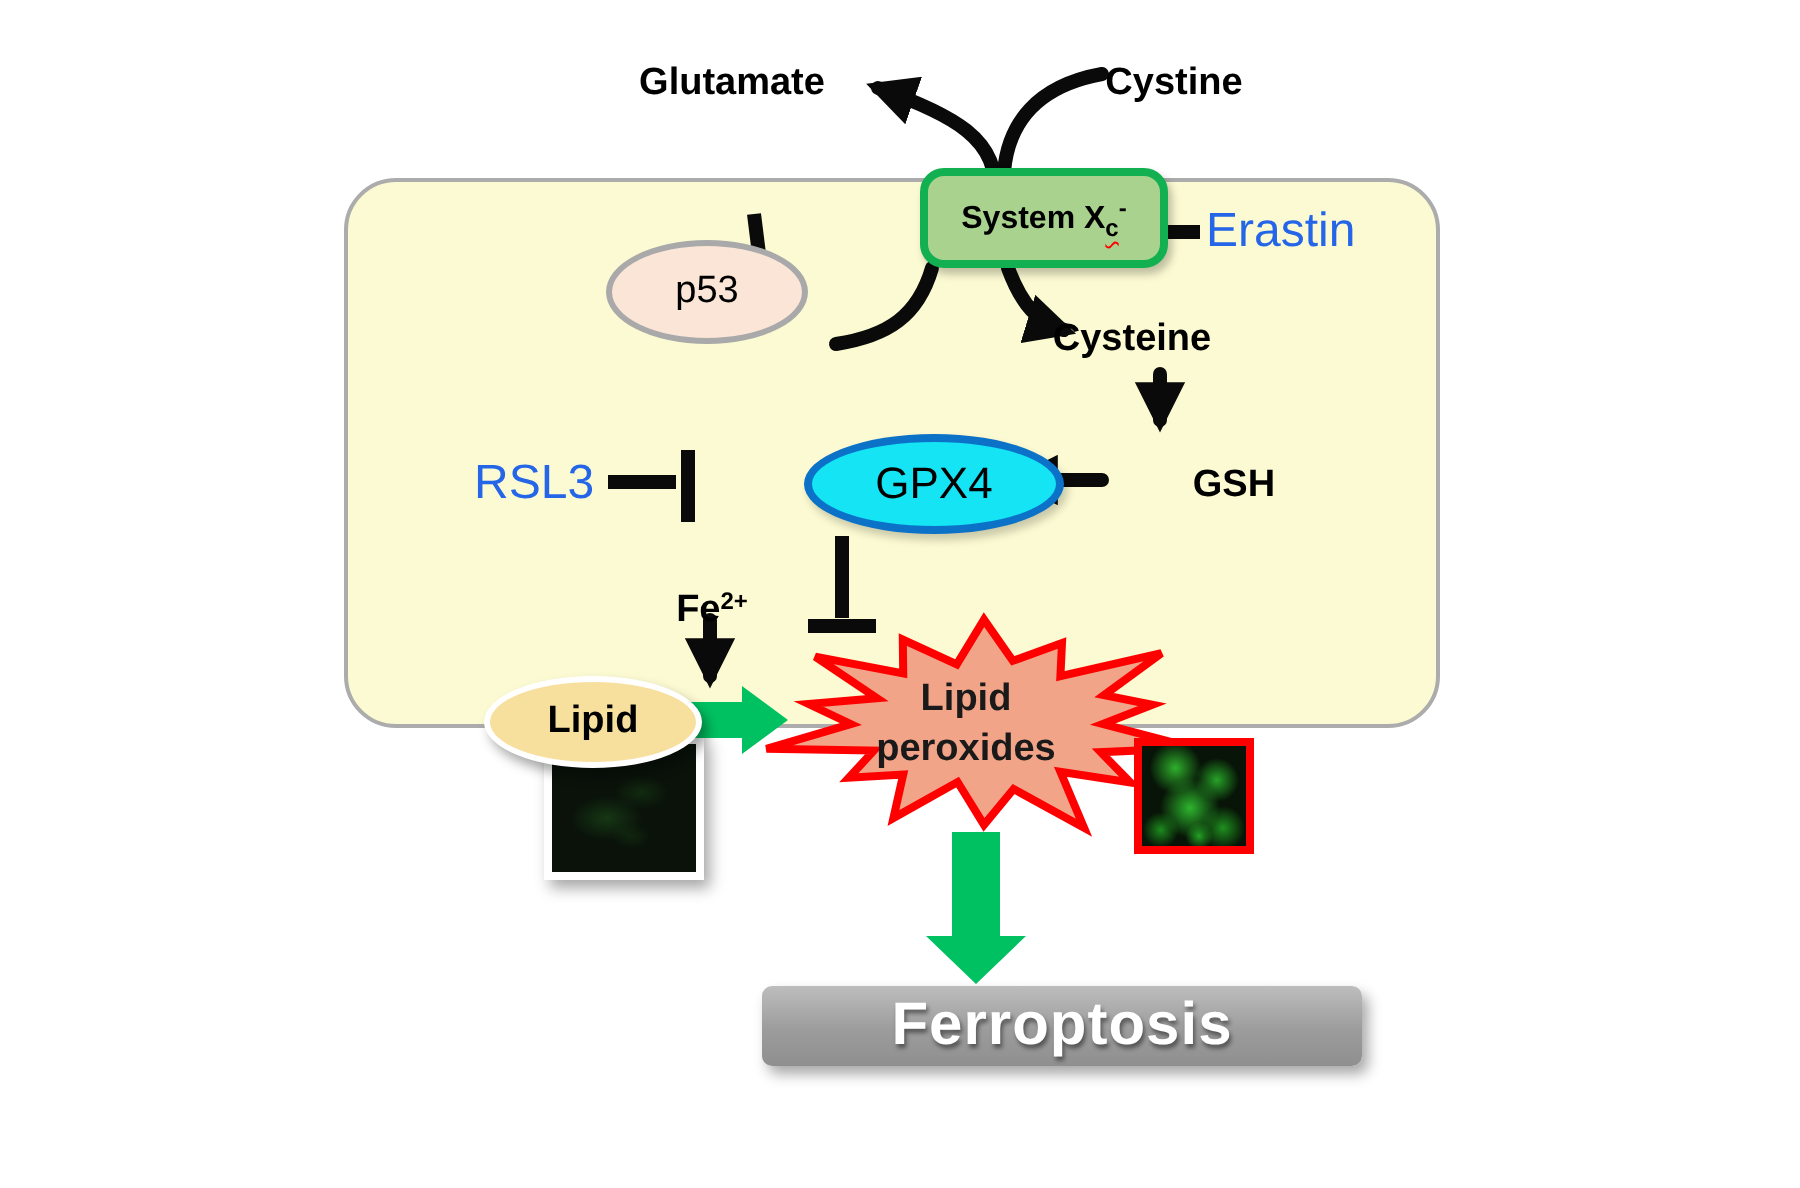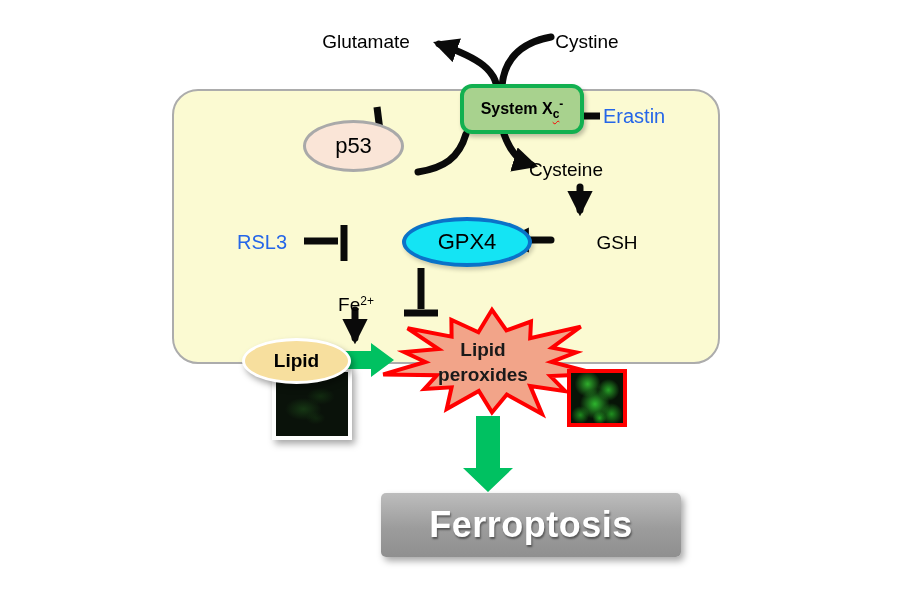--- a/index.html
+++ b/index.html
@@ -62,44 +62,44 @@
     border:4px solid var(--system-border,#12B050);
     border-radius:12px;box-shadow:2px 3px 4px rgba(0,0,0,0.25);
     font-weight:bold;font-size:16px;
   }
   .sub-c{font-size:12px;vertical-align:-4px;
     text-decoration:underline wavy red;text-decoration-thickness:1px;text-underline-offset:2px;}
   .sup-m{font-size:12px;vertical-align:6px;}
   .p53-ellipse{
     left:259px;top:120px;width:95px;height:46px;border-radius:50%;
     background:var(--p53-fill,#FAE5D7);border:3px solid var(--p53-border,#A9A9A9);
-    font-size:22px;
+    font-size:19px;
   }
   .gpx4-ellipse{
     left:358px;top:217px;width:122px;height:42px;border-radius:50%;
     background:var(--gpx4-fill,#14E4F4);border:4px solid var(--gpx4-border,#0B72C8);
     box-shadow:2px 3px 4px rgba(0,0,0,0.2);font-size:22px;
   }
   .lipid-ellipse{
     left:198px;top:338px;width:103px;height:40px;border-radius:50%;
     background:var(--lipid-fill,#F7DF9E);border:3px solid #ffffff;
     box-shadow:3px 4px 6px rgba(0,0,0,0.35);
     font-weight:bold;font-size:19px;
   }
   .ferroptosis-box{
-    left:337px;top:493px;width:300px;height:64px;border-radius:5px;
+    left:337px;top:493px;width:300px;height:40px;border-radius:5px;
     background:linear-gradient(#bdbdbd, var(--ferroptosis-fill,#9C9C9C) 55%, #8f8f8f);
     box-shadow:3px 4px 7px rgba(0,0,0,0.35);
-    color:var(--ferroptosis-text,#ffffff);font-weight:bold;font-size:36px;letter-spacing:0.5px;
+    color:var(--ferroptosis-text,#ffffff);font-weight:bold;font-size:30px;letter-spacing:0.5px;
     text-shadow:1px 2px 2px rgba(0,0,0,0.45);
   }
 
   
-  .lbl{z-index:6;font-size:19px;white-space:nowrap;transform:translate(-50%,-50%);}
-  .lbl-blue{z-index:6;font-size:20px;white-space:nowrap;color:var(--inhibitor-blue,#2566E8);transform:translate(0,-50%);}
+  .lbl{z-index:6;font-size:19px;white-space:nowrap;transform:translate(-50%,-50%);font-weight:bold;}
+  .lbl-blue{z-index:6;font-size:24px;white-space:nowrap;color:var(--inhibitor-blue,#2566E8);transform:translate(0,-50%);}
   .sup-fe{font-size:12px;vertical-align:6px;}
 </style>
 </head>
 <body>
 
 <div class="canvas" id="canvas" style="--panel-fill: #FBFAD2; --panel-border: #ACACAC; --system-fill: #A8D28E; --system-border: #12B050; --p53-fill: #FAE5D7; --p53-border: #A9A9A9; --gpx4-fill: #14E4F4; --gpx4-border: #0B72C8; --starburst-fill: #F2A489; --starburst-border: #FF0000; --lipid-fill: #F7DF9E; --arrow-green: #00C161; --arrow-black: #0A0A0A; --inhibitor-blue: #2566E8; --ferroptosis-fill: #9C9C9C; --ferroptosis-text: #FFFFFF;">
 
   <div class="abs panel"></div>
 
   <div class="abs micro-dark"></div>

